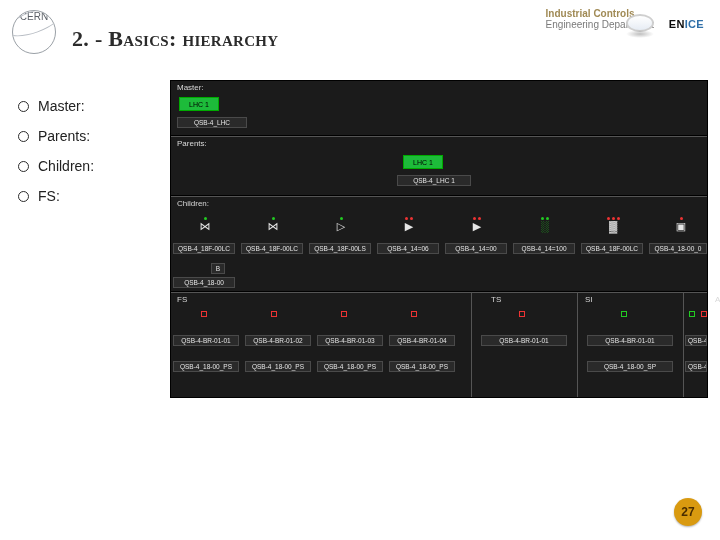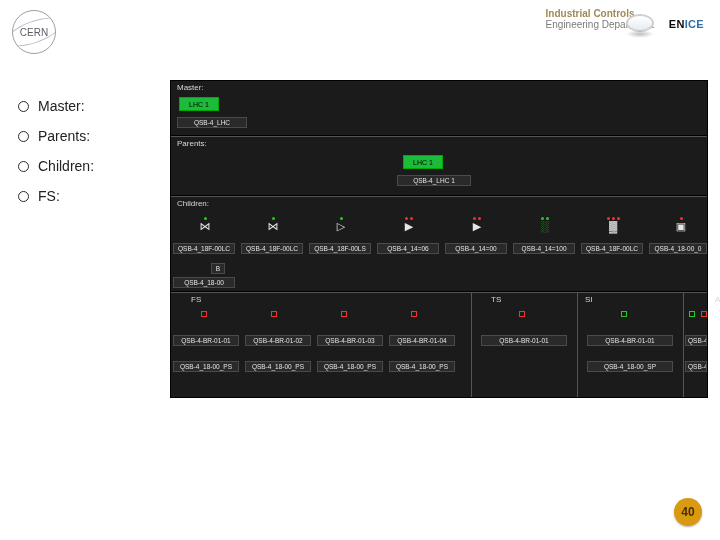--- a/index.html
+++ b/index.html
@@ -6,33 +6,33 @@
   html, body { width: 720px; height: 540px; background: #fff; font-family: Arial, sans-serif; overflow: hidden; }
   .slide { position: relative; width: 720px; height: 540px; }
   .header-right { position: absolute; top: 6px; right: 10px; font-size: 10px; line-height: 1.1; }
   .header-right .hr1 { color: #a08a55; font-weight: bold; }
   .header-right .hr2 { color: #7a7a7a; }
   .badge { position: absolute; top: 12px; right: 12px; width: 48px; height: 26px; }
   .badge .cap { position: absolute; left: -34px; top: 2px; width: 28px; height: 18px; border: 2px solid #cfcfcf; border-radius: 50%; background: linear-gradient(#fff,#e6ecf4); }
   .badge .cap-shadow { position: absolute; left: -34px; top: 18px; width: 28px; height: 8px; background: radial-gradient(ellipse at center, rgba(0,0,0,.25), transparent 70%); border-radius: 50%; }
   .badge-text { position: absolute; top: 6px; right: 4px; font-weight: bold; color: #0a0a0a; font-size: 11px; letter-spacing: .3px; }
   .badge-text .ice { color: #2f6fa8; }
-  .logo-left { position: absolute; top: 10px; left: 12px; width: 44px; height: 44px; border: 1.5px solid #9aa0a6; border-radius: 50%; display: flex; align-items: center; justify-content: center; font-size: 10px; color: #5a5f66; background: #fff; overflow: hidden; }
+  .logo-left { position: absolute; top: 10px; left: 12px; width: 44px; height: 44px; border: 1.5px solid #9aa0a6; border-radius: 50%; display: flex; justify-content: center; font-size: 10px; color: #5a5f66; background: #fff; overflow: hidden; }
   .logo-left::before { content: ""; position: absolute; width: 56px; height: 20px; border: 1px solid #b7bcc3; border-radius: 50%; transform: rotate(-20deg); }
   .title { position: absolute; top: 26px; left: 72px; font-family: Georgia, 'Times New Roman', serif; color: #2b2b2b; font-size: 22px; letter-spacing: .3px; }
   .title .sc { font-variant: small-caps; }
   .ring-bullets { position: absolute; top: 90px; left: 18px; }
   .ring-bullets li { list-style: none; font-size: 14px; color: #222; margin: 8px 0 14px 0; padding-left: 20px; position: relative; font-family: Arial, sans-serif; }
   .ring-bullets li::before { content: ""; position: absolute; left: 0; top: 3px; width: 9px; height: 9px; border: 1.5px solid #2b2b2b; border-radius: 50%; }
   .panel { position: absolute; top: 80px; left: 170px; right: 12px; height: 318px; background: #1b1b1b; border: 1px solid #000; }
   .sec-label { position: absolute; color: #d8d8d8; font-size: 8px; }
   .lbl-master { left: 6px; top: 2px; }
   .lbl-parents { left: 6px; top: 58px; }
   .lbl-children { left: 6px; top: 118px; }
-  .lbl-fs { left: 20px; top: 214px; }
+  .lbl-fs { left: 6px; top: 214px; }
   .lbl-ts { left: 320px; top: 214px; }
   .lbl-si { left: 414px; top: 214px; }
   .lbl-A { left: 544px; top: 214px; }
   .line-h { position: absolute; height: 6px; left: 0; right: 0; }
   .line-h .b { position: absolute; left: 0; right: 0; top: 0; height: 1px; background: #000; }
   .line-h .w { position: absolute; left: 0; right: 0; top: 1px; height: 1px; background: #555; }
   .line-h1 { top: 54px; }
   .line-h2 { top: 114px; }
   .line-h3 { top: 210px; }
   .vsep { position: absolute; width: 1px; background: #555; top: 212px; bottom: 0; }
@@ -68,20 +68,23 @@
   </div>
 
   <div class="badge">
     <div class="cap"></div>
     <div class="cap-shadow"></div>
     <div class="badge-text">
       <span>EN</span><span class="ice">ICE</span>
     </div>
   </div>
 
+  <h1 class="title">
+    <span>2. - </span><span class="sc">Basics</span><span class="sc">: hierarchy</span>
+  </h1>
 
   <ul class="ring-bullets">
     <li>Master:</li>
     <li>Parents:</li>
     <li>Children:</li>
     <li>FS:</li>
   </ul>
 
   <div class="panel">
     <div class="sec-label lbl-master">Master:</div>
@@ -203,16 +206,16 @@
     <div class="smallbox fs-row2" style="left:310px;width:86px">QSB-4-BR-01-01</div>
 
     <div class="smallbox fs-row2" style="left:416px;width:86px">QSB-4-BR-01-01</div>
     <div class="smallbox fs-row3" style="left:416px;width:86px">QSB-4_18-00_SP</div>
 
     <div class="smallbox fs-row2" style="left:514px;width:22px">QSB-4-BR-01-B</div>
     <div class="smallbox fs-row3" style="left:514px;width:22px">QSB-4_18-00_SP</div>
   </div>
 
   <div class="page-num">
-    <span>40</span>
+    <span>27</span>
   </div>
 
 </div>
 
 </body></html>

